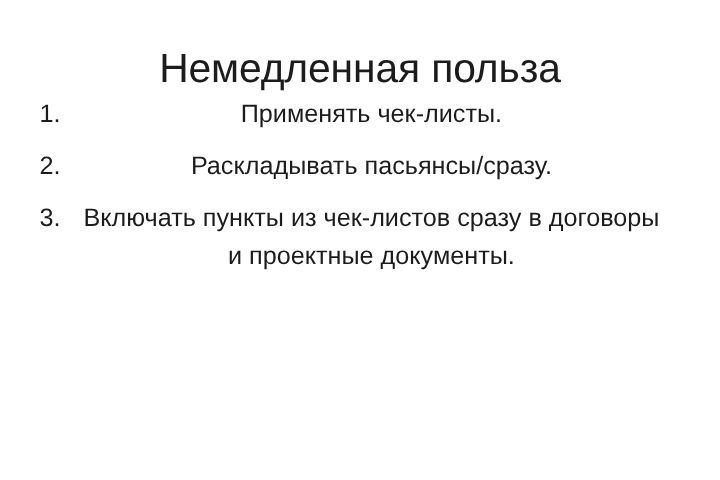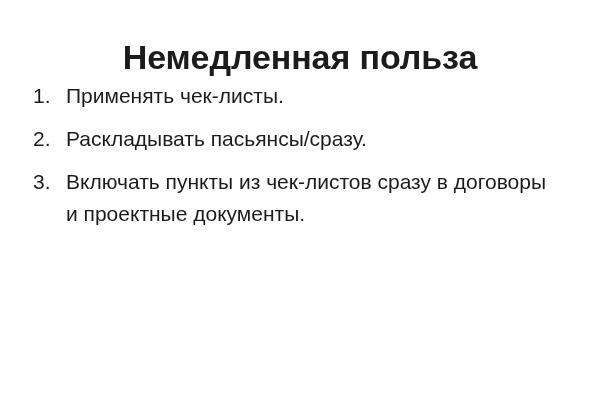--- a/index.html
+++ b/index.html
@@ -26,21 +26,21 @@
 
   
   .slide-title {
     position: absolute;
     left: 0;
     top: 13px;
     width: 600px;
     text-align: center;
     font-size: 34px;
     line-height: 42px;
-    font-weight: 700;
+    font-weight: 400;
     color: #1c1c1c;
     letter-spacing: -0.1px;
     white-space: nowrap;
   }
 
   
   .body-list {
     position: absolute;
     left: 33px;
     top: 80px;
@@ -71,20 +71,21 @@
     top: 0;
     width: 28px;
     text-align: left;
     font-size: 21px;
     line-height: 32px;
     color: #1c1c1c;
   }
 
   .item-text {
     display: block;
+    text-align: center;
   }
 </style>
 </head>
 <body>
 
 <div class="slide">
 
   <h1 class="slide-title">Немедленная польза</h1>
 
   <ol class="body-list">

